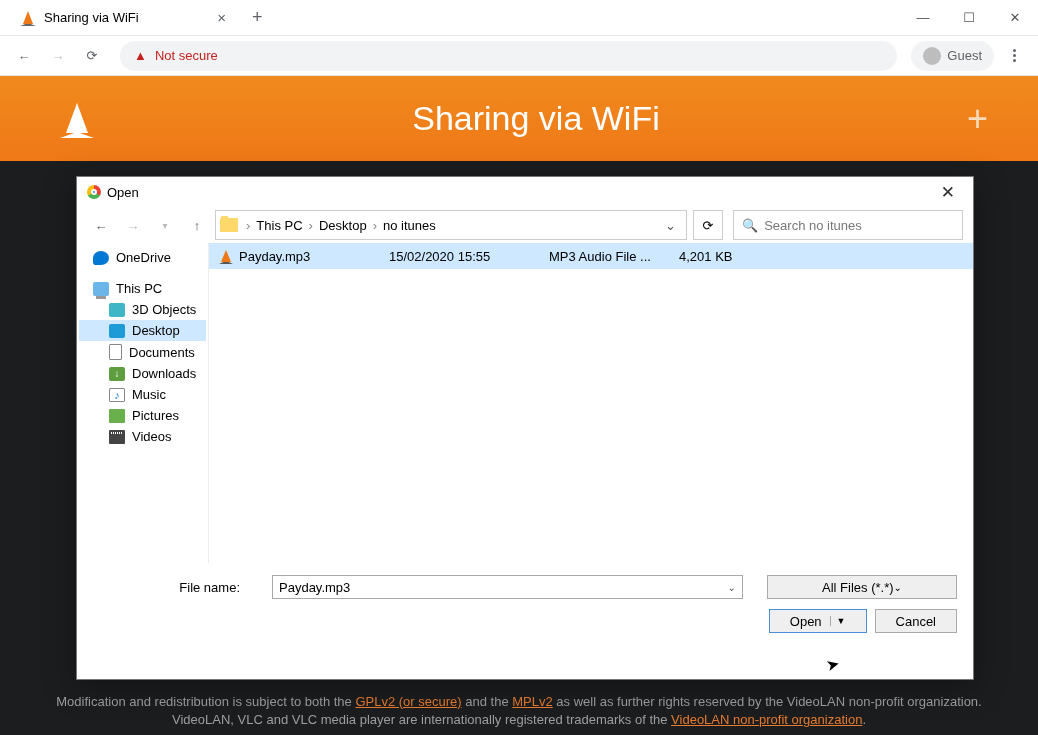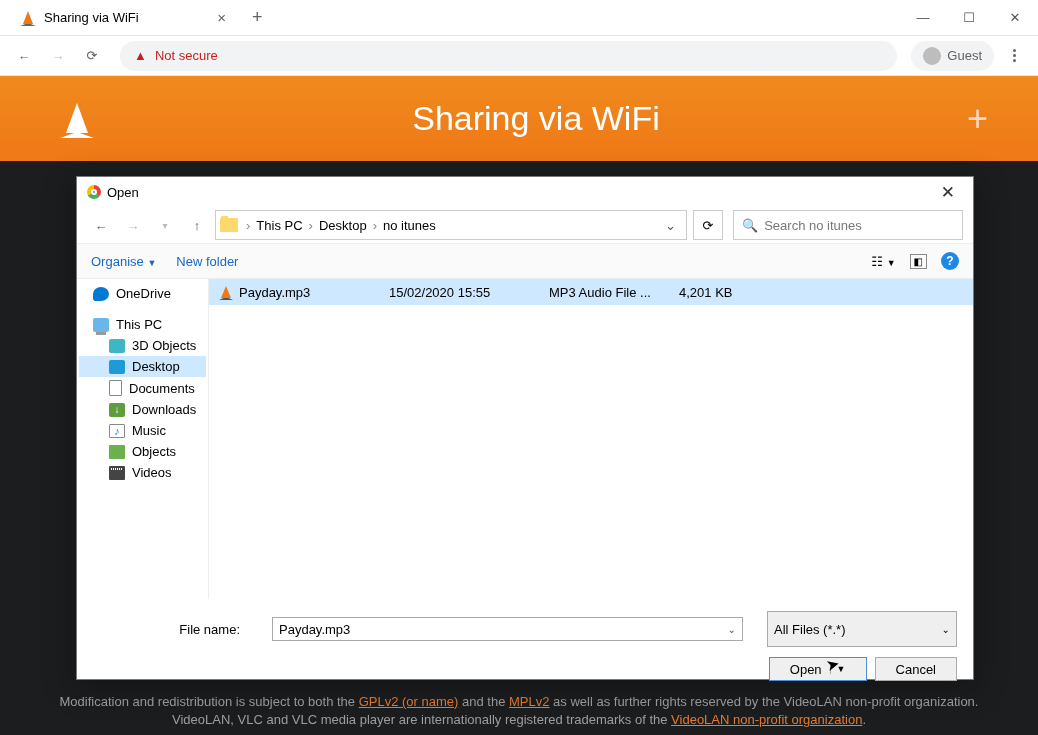--- a/index.html
+++ b/index.html
@@ -96,21 +96,21 @@
 .file-row div:nth-child(4){width:80px;text-align:left;padding-right:10px}
 .cone-sm{width:14px;height:16px;position:relative;display:inline-block}
 .cone-sm::before{content:"";position:absolute;bottom:0;left:50%;transform:translateX(-50%);border-left:7px solid transparent;border-right:7px solid transparent;border-bottom:3px solid #555}
 .cone-sm::after{content:"";position:absolute;bottom:2px;left:50%;transform:translateX(-50%);border-left:5px solid transparent;border-right:5px solid transparent;border-bottom:12px solid #ef7817}
 
 
 .dlg-bottom{padding:12px 16px;display:flex;flex-direction:column;gap:10px}
 .fn-row{display:flex;align-items:center;gap:24px}
 .fn-row label{width:155px;text-align:right;padding-right:8px}
 .fn-input{flex:1;height:24px;border:1px solid #aaa;padding:0 6px;display:flex;align-items:center;justify-content:space-between;background:#fff}
-.filter-sel{width:190px;height:36px;border:1px solid #aaa;background:#efefef;display:flex;align-items:center;justify-content:space-between;padding:0 6px}
+.filter-sel{width:190px;height:24px;border:1px solid #aaa;background:#efefef;display:flex;align-items:center;justify-content:center;padding:0 6px}
 .btn-row{display:flex;justify-content:flex-end;gap:8px}
 .btn{height:24px;border:1px solid #aaa;background:#efefef;display:flex;align-items:center;justify-content:center;padding:0 20px;min-width:78px;position:relative}
 .btn.open{border-color:#4a90d9}
 .btn.open .split{border-left:1px solid #aaa;padding-left:6px;margin-left:8px;font-size:9px}
 .cursor{position:absolute;left:826px;top:655px;z-index:99;font-size:16px;transform:rotate(-15deg)}
 
 
 .cone-tab{width:16px;height:17px;position:relative}
 .cone-tab::before{content:"";position:absolute;bottom:0;left:50%;transform:translateX(-50%);border-left:8px solid transparent;border-right:8px solid transparent;border-bottom:3px solid #666}
 .cone-tab::after{content:"";position:absolute;bottom:2px;left:50%;transform:translateX(-50%);border-left:5px solid transparent;border-right:5px solid transparent;border-bottom:13px solid #ef7817}
@@ -153,21 +153,21 @@
 
 <div class="vlc-header">
   <span class="cone-lg"></span>
   <h1>Sharing via WiFi</h1>
   <span class="plus">+</span>
 </div>
 
 <div class="dark-body">
   <div class="footer-text">
     <div>
-      <span>Modification and redistribution is subject to both the </span><a>GPLv2 (or name)</a><span> and the </span><a>MPLv2</a><span> as well as further rights reserved by the VideoLAN non-profit organization.</span>
+      <span>Modification and redistribution is subject to both the </span><a>GPLv2 (or secure)</a><span> and the </span><a>MPLv2</a><span> as well as further rights reserved by the VideoLAN non-profit organization.</span>
     </div>
     <div>
       <span>VideoLAN, VLC and VLC media player are internationally registered trademarks of the </span><a>VideoLAN non-profit organization</a><span>.</span>
     </div>
   </div>
 </div>
 
 <div class="dialog">
   <div class="dlg-title">
     <span class="chrome-ico"></span>
@@ -190,29 +190,20 @@
       <span class="seg">no itunes</span>
       <span class="crumb-drop">⌄</span>
     </div>
     <div class="crumb-refresh">⟳</div>
     <div class="search-box">
       <span>🔍</span>
       <span>Search no itunes</span>
     </div>
   </div>
 
-  <div class="dlg-toolbar">
-    <span class="org-link"><span>Organise</span> <span style="font-size:9px">▼</span></span>
-    <span class="org-link">New folder</span>
-    <div class="view-tools">
-      <span>☷ <span style="font-size:9px">▼</span></span>
-      <span style="border:1px solid #888;padding:1px 3px;font-size:10px">◧</span>
-      <span class="help-ico">?</span>
-    </div>
-  </div>
 
   <div class="dlg-main">
     <div class="dlg-side">
       <div class="tree-item">
           <span class="tree-ico ico-cloud"></span>
           <span>OneDrive</span>
         </div>
       <div style="height:10px"></div>
       <div class="tree-item">
           <span class="tree-ico ico-pc"></span>
@@ -233,21 +224,21 @@
       <div class="tree-item sub">
           <span class="tree-ico ico-dl"></span>
           <span>Downloads</span>
         </div>
       <div class="tree-item sub">
           <span class="tree-ico ico-music"></span>
           <span>Music</span>
         </div>
       <div class="tree-item sub">
           <span class="tree-ico ico-pic"></span>
-          <span>Objects</span>
+          <span>Pictures</span>
         </div>
       <div class="tree-item sub">
           <span class="tree-ico ico-vid"></span>
           <span>Videos</span>
         </div>
     </div>
 
     <div class="dlg-files">
       <div class="file-row">
         <div>

